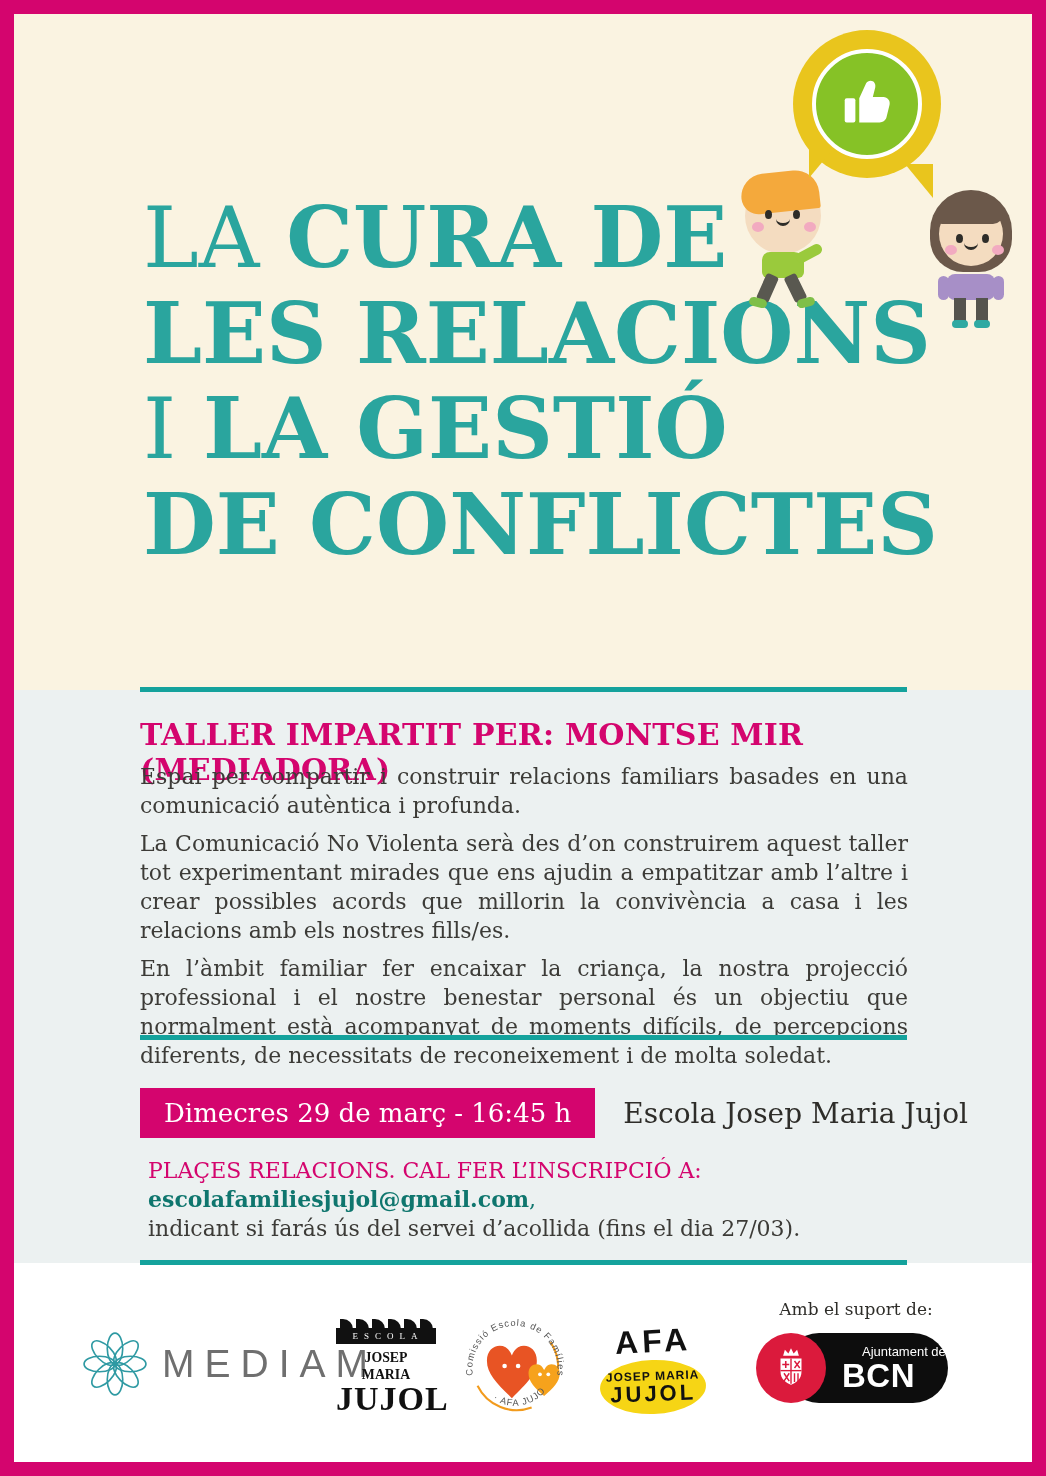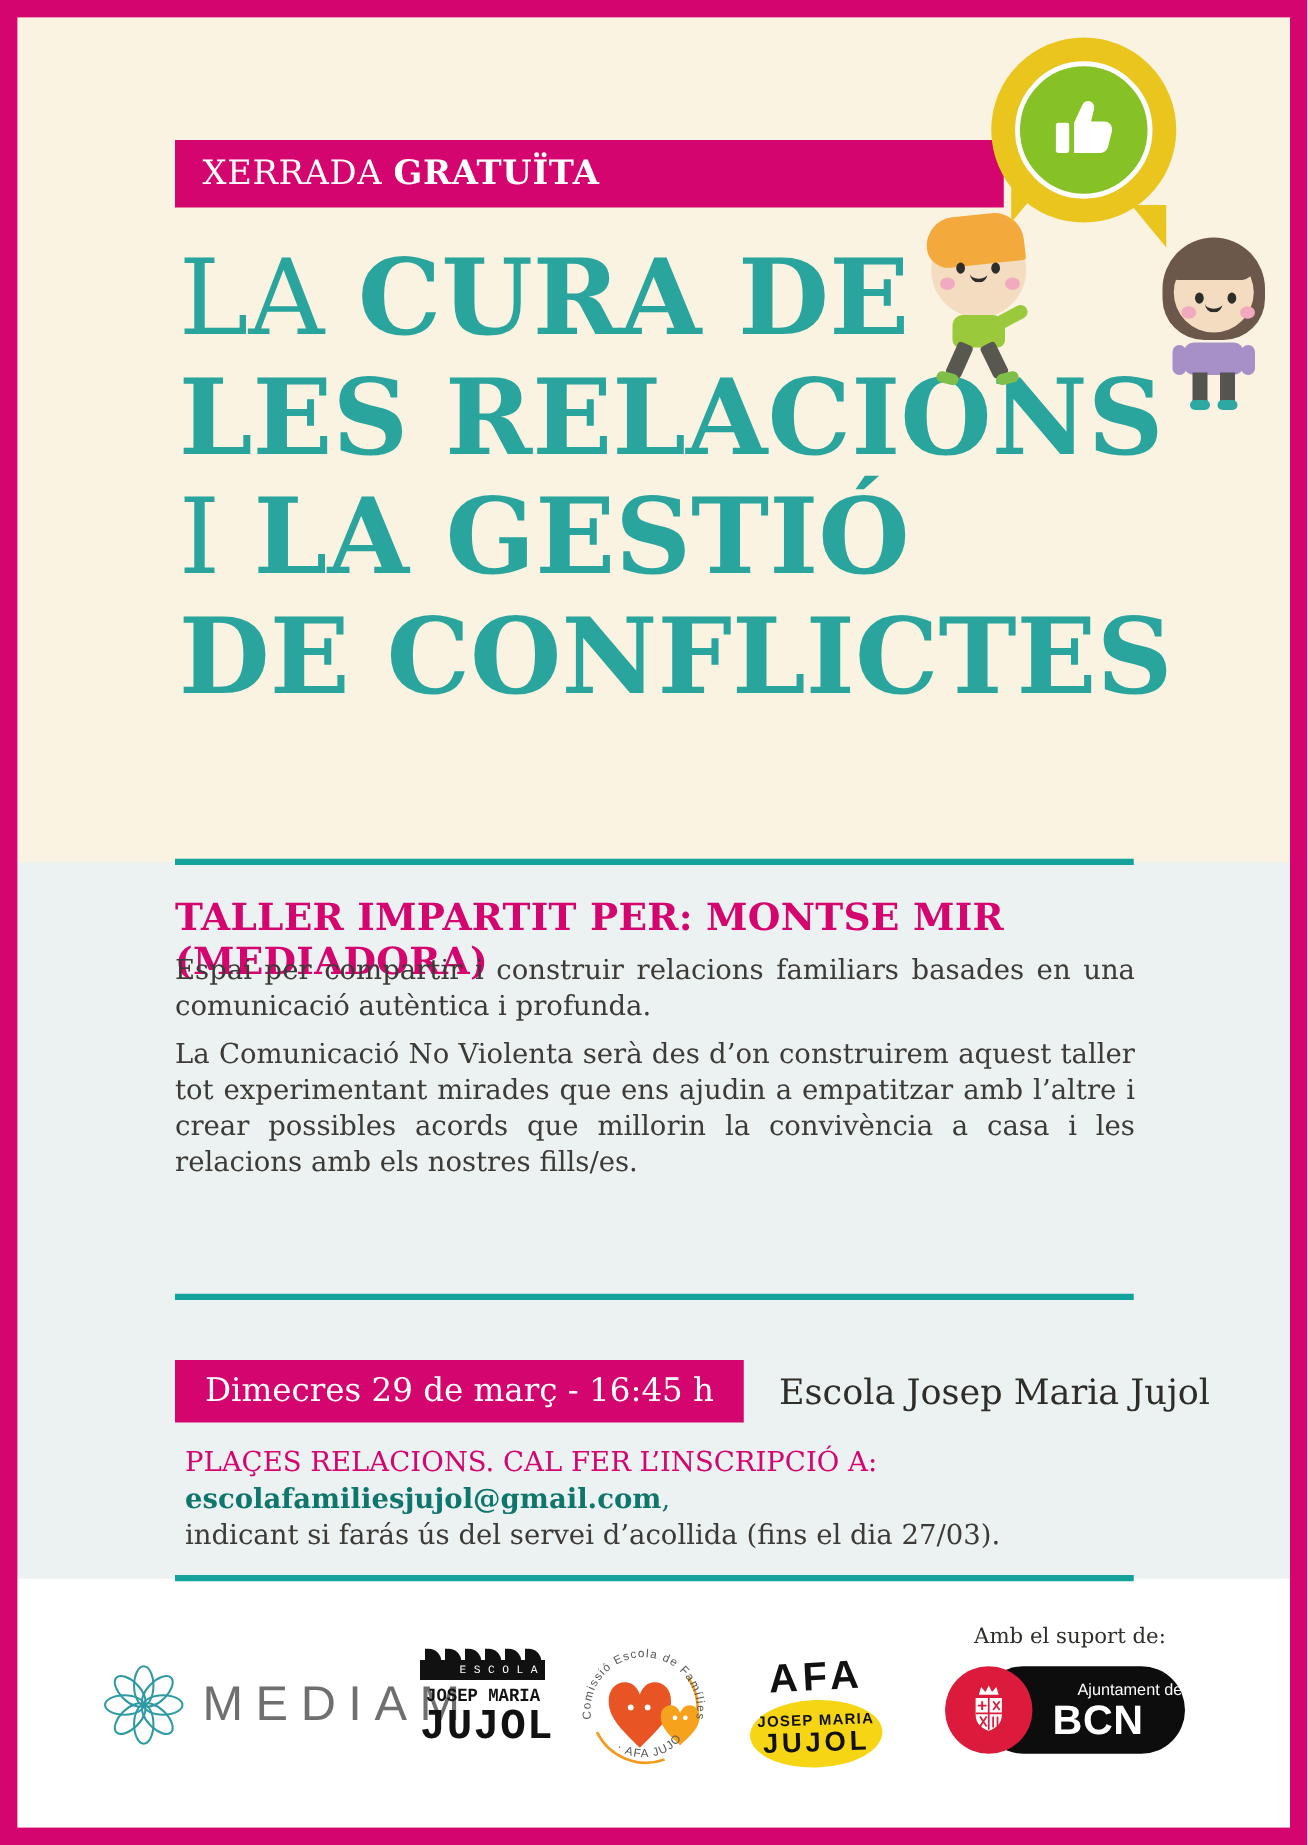--- a/index.html
+++ b/index.html
@@ -76,22 +76,22 @@
   .date-box { background:#d4056e; color:#ffffff; font-size:26px; padding:10px 24px; white-space:nowrap; }
   .location { font-size:28px; color:#2e2d29; margin-left:28px; white-space:nowrap; }
   .inscription { position:absolute; left:134px; top:1142px; font-size:22px; line-height:29px; }
   .ins-1 { color:#d4056e; }
   .ins-2 { color:#0f766e; } .ins-2 b { font-weight:700; }
   
   .footer { position:absolute; left:0; top:1249px; width:1018px; height:199px; background:#ffffff; }
   .mediam { position:absolute; left:68px; top:68px; display:flex; align-items:center; }
   .mediam .word { font-family:"Liberation Sans", sans-serif; font-size:39px; letter-spacing:10px;
     color:#6f6f6f; font-weight:400; margin-left:14px; }
-  .escola { position:absolute; left:322px; top:56px; width:100px; text-align:right;
-    font-family:Liberation Mono, monospace; color:#111; }
+  .escola { position:absolute; left:322px; top:56px; width:100px; text-align:center;
+    font-family:Liberation Serif, serif; color:#111; }
   .flags { display:flex; justify-content:center; gap:3px; margin-bottom:-1px; }
   .flags span { width:13px; height:10px; background:#111; border-radius:0 11px 0 0; }
   .escola .bar { background:#111; color:#fff; font-size:9px; letter-spacing:6px; line-height:16px;
     height:16px; padding-left:4px; }
   .escola .mid { font-size:15px; font-weight:700; margin-top:5px; letter-spacing:0; transform:scaleX(.92); }
   .escola .big { font-size:34px; font-weight:900; line-height:32px; letter-spacing:1px; }
   .comissio { position:absolute; left:449px; top:52px; }
   .afa { position:absolute; left:586px; top:60px; width:106px; text-align:center;
     font-family:"Liberation Sans", sans-serif; color:#111; }
   .afa .top { font-size:32px; font-weight:800; letter-spacing:4px; transform:rotate(-3deg); }
@@ -109,21 +109,20 @@
   .bcn .black .lg { font-size:33px; font-weight:800; line-height:33px; letter-spacing:.5px; }
   .bcn .red { position:absolute; left:0; top:0; width:70px; height:70px; border-radius:50%;
     background:#db1a3c; display:flex; align-items:center; justify-content:center; }
 </style>
 </head>
 <body>
 
 <div class="poster">
 
   <div class="hero">
-    <div class="banner"><span>XERRADA </span><b>GRATUÏTA</b></div>
 
     <div class="title">
       <div class="line"><span class="lt">LA </span><span>CURA DE</span></div>
       <div class="line">LES RELACIONS</div>
       <div class="line"><span class="lt">I </span><span>LA GESTIÓ</span></div>
       <div class="line">DE CONFLICTES</div>
     </div>
 
     <div class="bubble">
       <div class="yellow">
@@ -174,20 +173,21 @@
   </div>
 
   <div class="panel"></div>
   <div class="rule r1"></div>
 
   <div class="wk-heading">TALLER IMPARTIT PER: MONTSE MIR (MEDIADORA)</div>
 
   <div class="paras">
     <p>Espai per compartir i construir relacions familiars basades en una comunicació autèntica i profunda.</p>
     <p>La Comunicació No Violenta serà des d’on construirem aquest taller tot experimentant mirades que ens ajudin a empatitzar amb l’altre i crear possibles acords que millorin la convivència a casa i les relacions amb els nostres fills/es.</p>
+    <p>En l’àmbit familiar fer encaixar la criança, la nostra projecció professional i el nostre benestar personal és un objectiu que normalment està acompanyat de moments difícils, de percepcions diferents, de necessitats de reconeixement i de molta soledat.</p>
   </div>
 
   <div class="rule r2"></div>
 
   <div class="event-row">
     <div class="date-box">Dimecres 29 de març - 16:45 h</div>
     <div class="location">Escola Josep Maria Jujol</div>
   </div>
 
   <div class="inscription">

